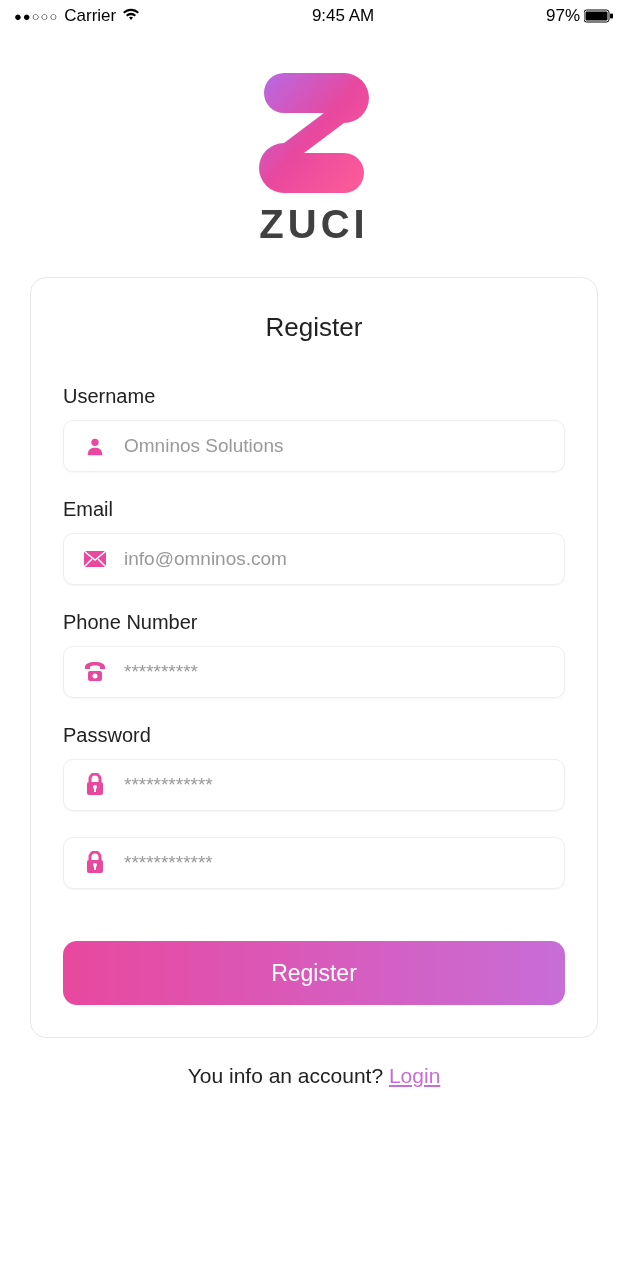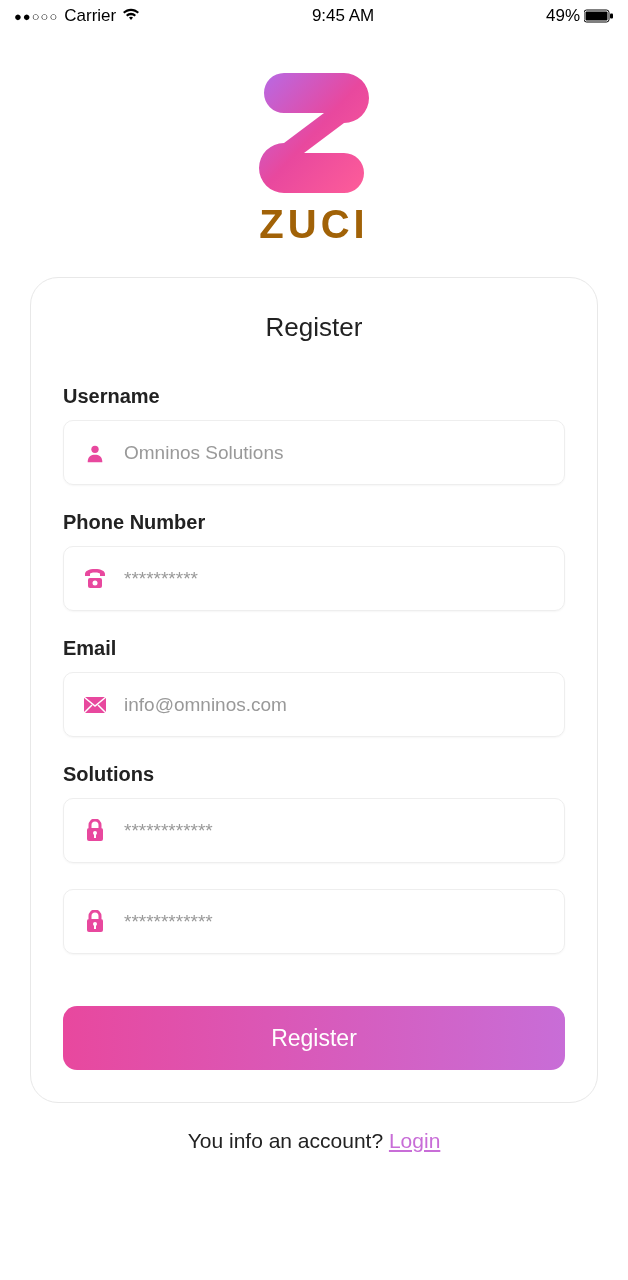--- a/index.html
+++ b/index.html
@@ -28,51 +28,50 @@
   display: flex;
   flex-direction: column;
   align-items: center;
   margin-top: 28px;
 }
 .logo-z { width: 140px; height: 140px; }
 .logo-text {
   font-size: 40px;
   font-weight: 800;
   letter-spacing: 4px;
-  color: #a16207;
+  color: #404040;
   margin-top: 4px;
 }
 
 .card {
   margin: 30px 30px 0 30px;
   border: 1px solid #e8e8e8;
-  border-radius: 28px;
+  border-radius: 16px;
   padding: 34px 32px 32px 32px;
 }
 .card-title {
   text-align: center;
   font-size: 26px;
   font-weight: 500;
   color: #222;
   margin-bottom: 42px;
 }
 .field-group { margin-bottom: 26px; }
 .field-label {
   font-size: 20px;
   color: #222;
   margin-bottom: 12px;
   display: block;
-  font-weight: bold;
 }
 .input-row {
   display: flex;
   align-items: center;
   border: 1px solid #eee;
   border-radius: 10px;
-  height: 65px;
+  height: 52px;
   padding: 16px 16px;
   box-shadow: 0 1px 2px rgba(0,0,0,0.04);
 }
 .input-row .icon {
   width: 30px;
   display: flex;
   justify-content: center;
   margin-right: 14px;
 }
 .input-row input {
@@ -116,21 +115,21 @@
     <span class="signal-dots">●●○○○</span>
     <span>Carrier</span>
     <span>
       <svg width="18" height="14" viewBox="0 0 18 14">
           <path d="M9 13 L7 10.5 C8 9.5 10 9.5 11 10.5 Z M4 8 C7 5 11 5 14 8 L12.5 9.5 C10.5 7.8 7.5 7.8 5.5 9.5 Z M1 5 C5.5 0.5 12.5 0.5 17 5 L15.5 6.5 C12 3 6 3 2.5 6.5 Z" fill="#000"></path>
         </svg>
     </span>
   </div>
   <div>9:45 AM</div>
   <div class="status-right">
-    <span>49%</span>
+    <span>97%</span>
     <span class="battery-icon">
       <svg width="30" height="14" viewBox="0 0 30 14">
           <rect x="0" y="1" width="25" height="12" rx="2.5" fill="none" stroke="#000" stroke-width="1"></rect>
           <rect x="1.5" y="2.5" width="22" height="9" rx="1" fill="#000"></rect>
           <rect x="26" y="4.5" width="3" height="5" rx="1" fill="#000"></rect>
         </svg>
     </span>
   </div>
 </div>
 
@@ -160,49 +159,49 @@
         <svg width="22" height="22" viewBox="0 0 24 24" fill="#e8489e">
             <circle cx="12" cy="8" r="4"></circle>
             <path d="M4 22 C4 16 8 14 12 14 C16 14 20 16 20 22 Z"></path>
           </svg>
       </span>
       <input type="text" placeholder="Omninos Solutions" style="">
     </div>
   </div>
 
   <div class="field-group">
+    <label class="field-label">Email</label>
+    <div class="input-row">
+      <span class="icon">
+        <svg width="24" height="18" viewBox="0 0 24 18" fill="#e8489e">
+            <rect x="1" y="1" width="22" height="16" rx="1"></rect>
+            <path d="M1 1 L12 10 L23 1" stroke="#fff" stroke-width="1.5" fill="none"></path>
+            <path d="M1 17 L9 9 M23 17 L15 9" stroke="#fff" stroke-width="1.5"></path>
+          </svg>
+      </span>
+      <input type="text" placeholder="info@omninos.com" style="">
+    </div>
+  </div>
+
+  <div class="field-group">
     <label class="field-label">Phone Number</label>
     <div class="input-row">
       <span class="icon">
         <svg width="24" height="22" viewBox="0 0 24 22" fill="#e8489e">
             <path d="M2 6 C2 3 6 1 12 1 C18 1 22 3 22 6 L22 8 L17 8 L17 6 C17 5 15 4.5 12 4.5 C9 4.5 7 5 7 6 L7 8 L2 8 Z"></path>
             <rect x="5" y="10" width="14" height="10" rx="2"></rect>
             <circle cx="12" cy="15" r="2.5" fill="#fff"></circle>
           </svg>
       </span>
       <input type="text" placeholder="**********" style="">
     </div>
   </div>
 
   <div class="field-group">
-    <label class="field-label">Email</label>
-    <div class="input-row">
-      <span class="icon">
-        <svg width="24" height="18" viewBox="0 0 24 18" fill="#e8489e">
-            <rect x="1" y="1" width="22" height="16" rx="1"></rect>
-            <path d="M1 1 L12 10 L23 1" stroke="#fff" stroke-width="1.5" fill="none"></path>
-            <path d="M1 17 L9 9 M23 17 L15 9" stroke="#fff" stroke-width="1.5"></path>
-          </svg>
-      </span>
-      <input type="text" placeholder="info@omninos.com" style="">
-    </div>
-  </div>
-
-  <div class="field-group">
-    <label class="field-label">Solutions</label>
+    <label class="field-label">Password</label>
     <div class="input-row">
       <span class="icon">
         <svg width="20" height="24" viewBox="0 0 20 24" fill="#e8489e">
             <path d="M5 9 L5 6 A5 5 0 0 1 15 6 L15 9" stroke="#e8489e" stroke-width="3" fill="none"></path>
             <rect x="2" y="9" width="16" height="13" rx="2"></rect>
             <circle cx="10" cy="14" r="2" fill="#fff"></circle>
             <rect x="9" y="15" width="2" height="4" fill="#fff"></rect>
           </svg>
       </span>
       <input type="password" placeholder="************" style="">

